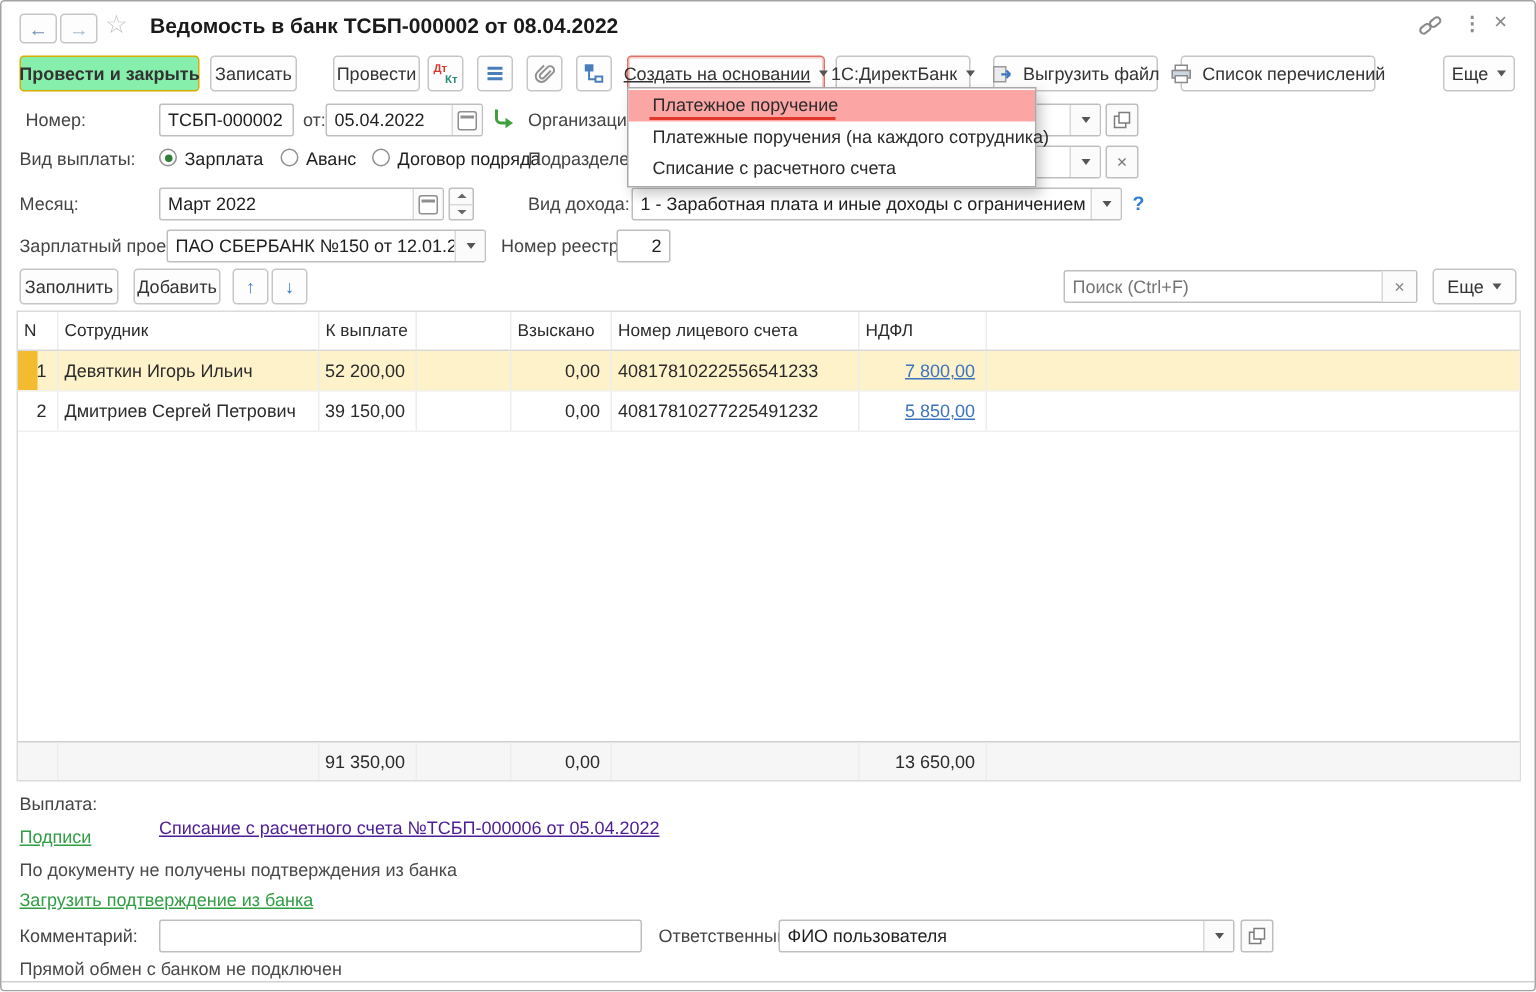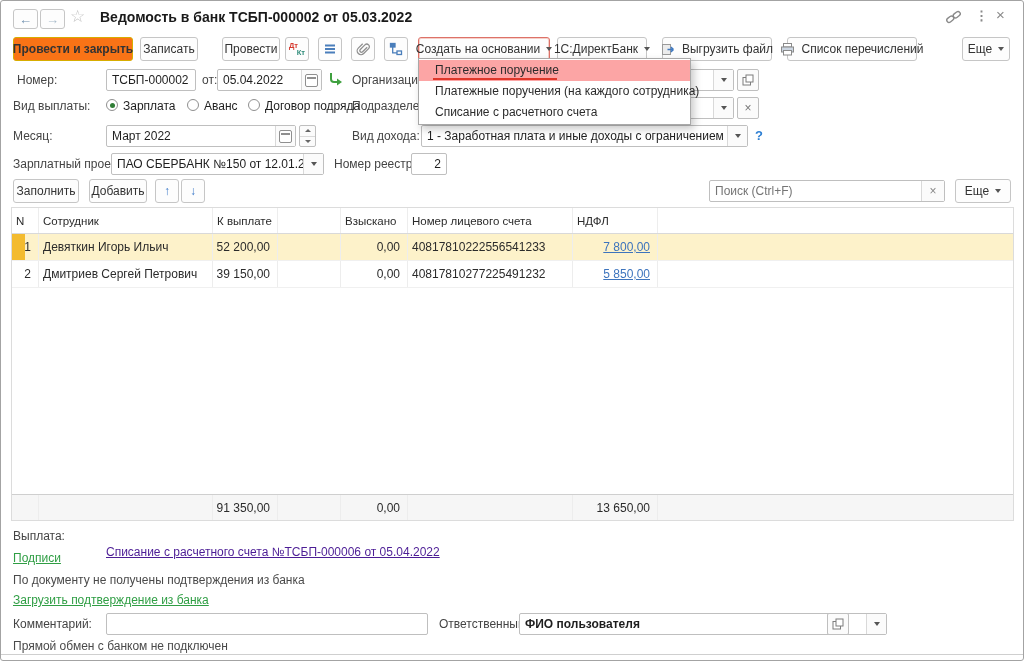--- a/index.html
+++ b/index.html
@@ -1,22 +1,22 @@
 <!DOCTYPE html>
 <html><head>
 <meta charset="utf-8">
 <style>
   html,body{margin:0;padding:0;background:#fff;}
   body{font-family:"Liberation Sans",sans-serif;}
   .win{position:relative;width:1022px;height:659px;background:#fff;border:1px solid #a3a3a3;border-radius:3px;font-size:12px;color:#333;overflow:hidden;}
   .abs{position:absolute;}
   .lbl{position:absolute;color:#444;white-space:nowrap;font-size:12px;}
   .btn{position:absolute;height:24px;box-sizing:border-box;border:1px solid #c6c6c6;border-radius:3px;background:#fdfdfd;font-size:12px;color:#333;display:flex;align-items:center;justify-content:center;gap:6px;padding:0 9px;white-space:nowrap;cursor:default;}
-  .btn-yellow{background:#f97316;border-color:#d8ad00;font-weight:bold;}
-  .btn-red{border-color:#dd7268;box-shadow:inset 0 0 0 1px #f6cfc9;}
+  .btn-yellow{background:#86efac;border-color:#d8ad00;font-weight:bold;}
+  .btn-red{border-color:#dd7268;box-shadow:inset 0 0 0 1px #f6cfc9;text-decoration:underline;}
   .icon-btn{width:24px;padding:0;}
   .navbtn{position:absolute;width:25px;height:20px;box-sizing:border-box;border:1px solid #c6c6c6;border-radius:3px;background:#fdfdfd;display:flex;align-items:center;justify-content:center;font-size:13px;}
   .arr-down{width:0;height:0;border-left:3.5px solid transparent;border-right:3.5px solid transparent;border-top:4px solid #555;display:inline-block;}
   .inp{position:absolute;box-sizing:border-box;height:22px;border:1px solid #bfbfbf;border-radius:2px;padding:0 5px;font-size:12px;font-family:inherit;color:#1e1e1e;background:#fff;}
   .inp::placeholder{color:#b8b8b8;}
   .fieldwrap{position:absolute;height:22px;box-sizing:border-box;border:1px solid #bfbfbf;border-radius:2px;background:#fff;display:flex;align-items:stretch;}
   .fw-text{flex:1;padding:0 5px;white-space:nowrap;overflow:hidden;display:flex;align-items:center;color:#1e1e1e;}
   .fw-btn{width:19px;border-left:1px solid #d9d9d9;display:flex;align-items:center;justify-content:center;background:#fbfbfb;}
   .sqbtn{position:absolute;width:22px;height:22px;box-sizing:border-box;border:1px solid #bfbfbf;border-radius:2px;background:#fbfbfb;display:flex;align-items:center;justify-content:center;color:#777;}
   .cal{width:11px;height:11px;border:1px solid #8f8f8f;border-radius:2px;position:relative;background:#fff;}
@@ -55,21 +55,21 @@
 
 <div class="win">
 
   <div class="navbtn" style="left:12px;top:8px;color:#6f8fae;">
       <span>←</span>
     </div>
   <div class="navbtn" style="left:39px;top:8px;color:#a9bccb;">
       <span>→</span>
     </div>
   <div class="abs" style="left:69px;top:5px;font-size:17px;color:#c4c4c4;">☆</div>
-  <div class="abs" style="left:99px;top:8px;font-size:14px;font-weight:bold;color:#1a1a1a;white-space:nowrap;">Ведомость в банк ТСБП-000002 от 05.03.2022</div>
+  <div class="abs" style="left:99px;top:8px;font-size:14px;font-weight:bold;color:#1a1a1a;white-space:nowrap;">Ведомость в банк ТСБП-000002 от 08.04.2022</div>
   <div class="abs" style="left:944px;top:8px;">
     <svg width="17" height="16" viewBox="0 0 17 16" fill="none" stroke="#8a8a8a" stroke-width="1.4">
       <rect x="1.5" y="8" width="7.5" height="4.5" rx="2.2" transform="rotate(-38 5.2 10.2)"></rect>
       <rect x="8" y="3.5" width="7.5" height="4.5" rx="2.2" transform="rotate(-38 11.7 5.7)"></rect>
     </svg>
   </div>
   <div class="abs" style="left:974px;top:7px;font-size:13px;font-weight:bold;color:#8a8a8a;">⋮</div>
   <div class="abs" style="left:995px;top:5px;font-size:15px;color:#8a8a8a;">×</div>
 
   <div class="btn btn-yellow" style="left:12px;top:36px;width:120px;">
@@ -305,21 +305,21 @@
 
   <div class="lbl" style="left:12px;top:528px;">Выплата:</div>
   <div class="link blue" style="left:105px;top:528px;">Списание с расчетного счета №ТСБП-000006 от 05.04.2022</div>
   <div class="link green" style="left:12px;top:550px;">Подписи</div>
   <div class="graytext" style="left:12px;top:572px;">По документу не получены подтверждения из банка</div>
   <div class="link green" style="left:12px;top:592px;">Загрузить подтверждение из банка</div>
 
   <div class="lbl" style="left:12px;top:616px;">Комментарий:</div>
   <input class="inp" style="left: 105px; top: 612px; width: 322px;">
   <div class="lbl" style="left:438px;top:616px;">Ответственный:</div>
-  <div class="fieldwrap" style="left:518px;top:612px;width:368px;font-weight:bold;">
+  <div class="fieldwrap" style="left:518px;top:612px;width:304px;">
     <span class="fw-text">ФИО пользователя</span>
     <span class="fw-btn">
         <span class="arr-down"></span>
       </span>
   </div>
   <div class="sqbtn" style="left:826px;top:612px;">
     <svg width="12" height="12">
         <rect x="1" y="3.5" width="7.5" height="7.5" fill="#fff" stroke="#7d7d7d"></rect>
         <rect x="4" y="1" width="7" height="7" fill="#fff" stroke="#7d7d7d"></rect>
       </svg>

